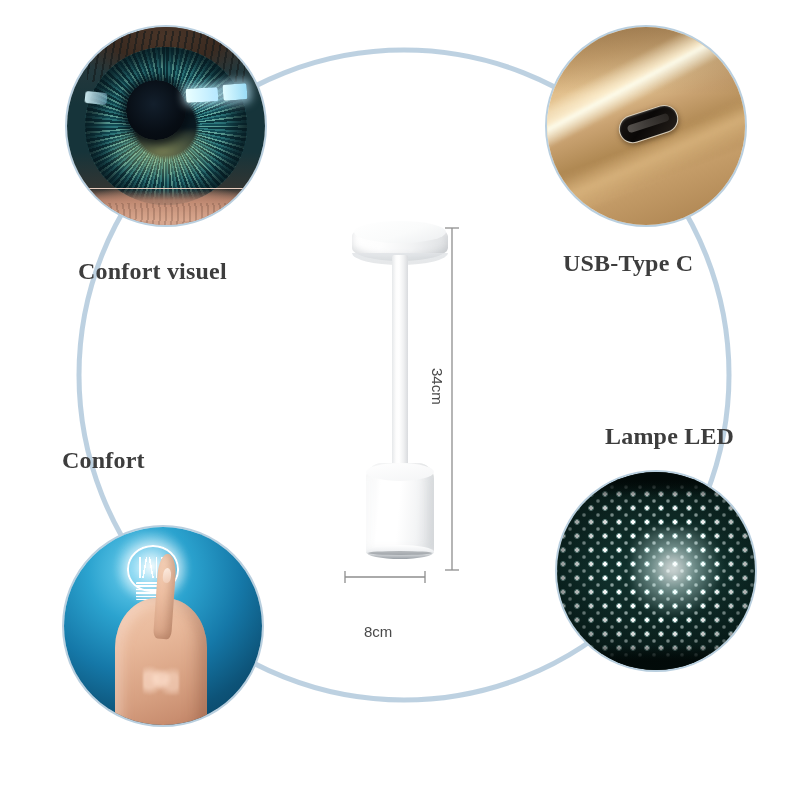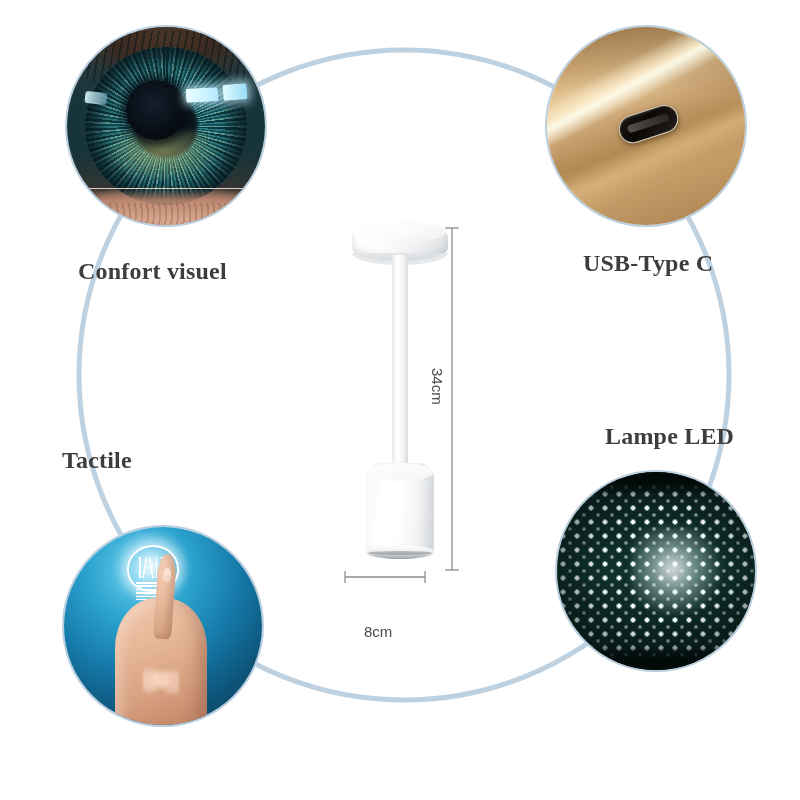--- a/index.html
+++ b/index.html
@@ -236,21 +236,21 @@
   .feature-label{
     position:absolute;
     font-family:"Liberation Serif", serif;
     font-weight:bold;
     font-size:24px;
     color:#3d3d3d;
     white-space:nowrap;
     letter-spacing:.2px;
   }
   #label-confort{left:78px;top:258px;}
-  #label-usb{left:583px;top:250px;}
+  #label-usb{left:563px;top:250px;}
   #label-tactile{left:62px;top:447px;}
   #label-led{left:605px;top:423px;}
 
   
   #lamp{position:absolute;left:330px;top:215px;width:140px;height:360px;}
   .lamp-top{
     position:absolute;left:22px;top:8px;width:96px;height:38px;
     border-radius:50% / 34%;
     background:linear-gradient(105deg,#ffffff 0%,#fdfdfd 34%,#f2f3f4 62%,#e4e6e8 86%,#dcdee0 100%);
     box-shadow:inset 0 -4px 7px rgba(150,155,160,.33), inset 3px 2px 5px rgba(255,255,255,.95);
@@ -370,21 +370,21 @@
       <div class="led-grid2"></div>
       <div class="led-hot"></div>
       <div class="led-band-top"></div>
       <div class="led-band-bot"></div>
       <div class="led-vig"></div>
     </div>
   </div>
 
   <div class="feature-label" id="label-confort">Confort visuel</div>
   <div class="feature-label" id="label-usb">USB-Type C</div>
-  <div class="feature-label" id="label-tactile">Tactile</div>
+  <div class="feature-label" id="label-tactile">Confort</div>
   <div class="feature-label" id="label-led">Lampe LED</div>
 
   <div id="lamp">
     <div class="lamp-top"></div>
     <div class="lamp-top-face"></div>
     <div class="lamp-top-edge"></div>
     <div class="lamp-stem"></div>
     <div class="lamp-base"></div>
     <div class="lamp-base-top"></div>
     <div class="lamp-base-bottom"></div>

